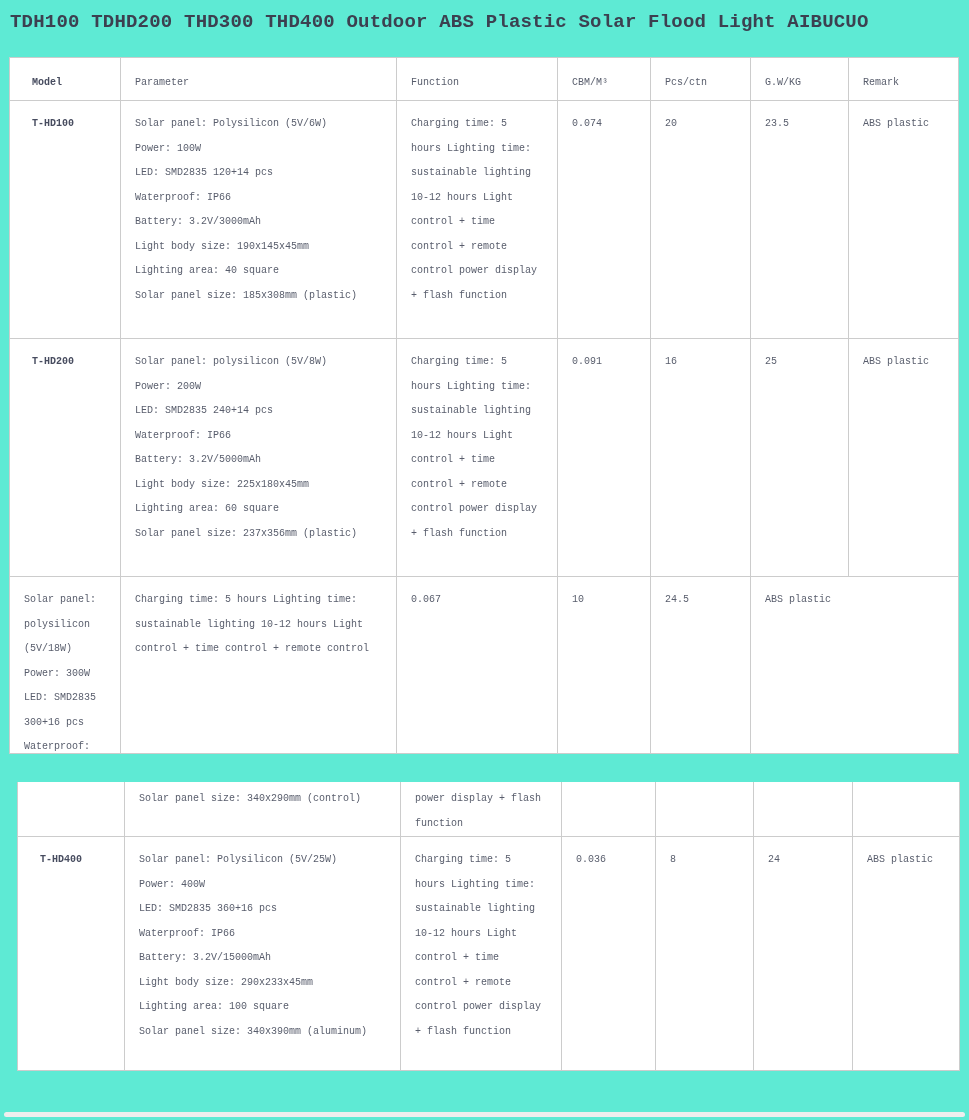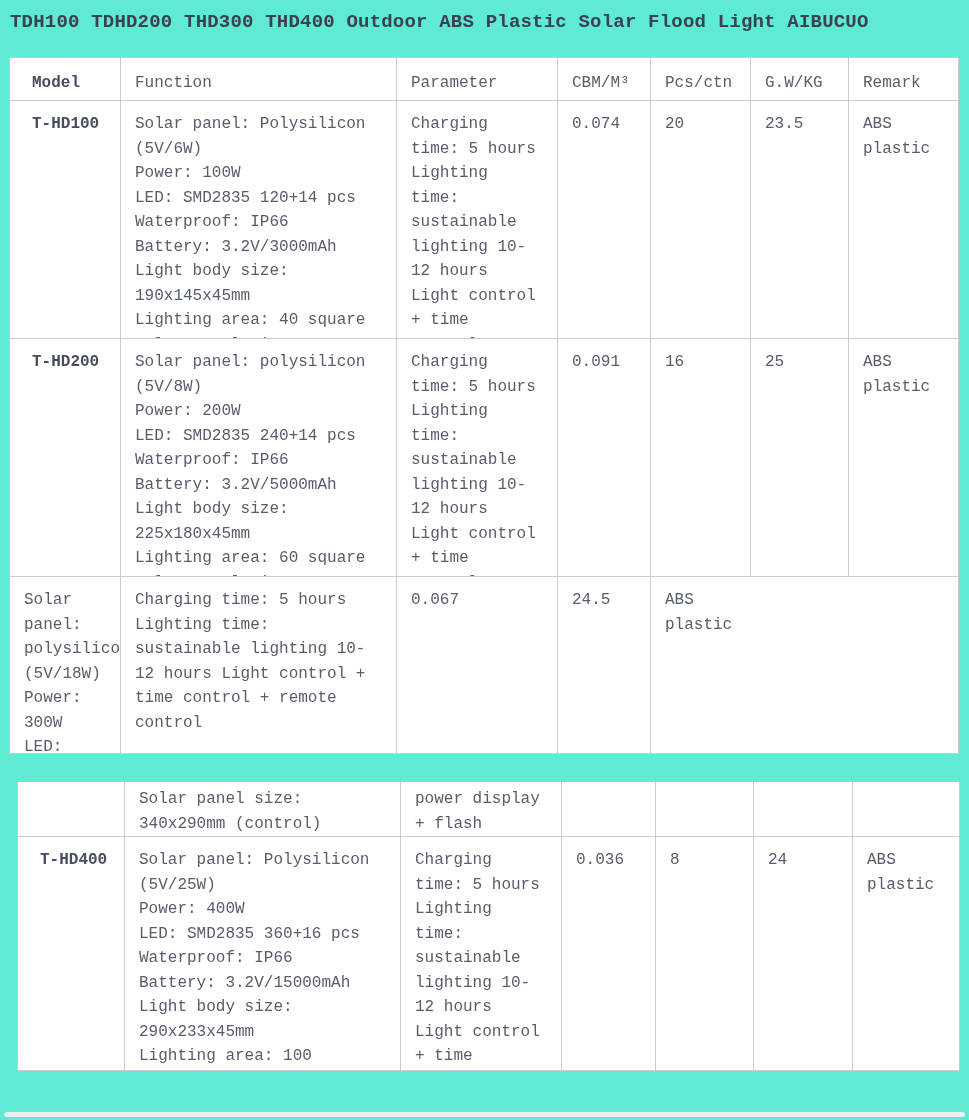--- a/index.html
+++ b/index.html
@@ -13,21 +13,21 @@
   }
   .tpart { position:absolute; border:1px solid #cccccc; background:#ffffff; }
   #part1 { left:9px; top:57px; }
   #part2 { left:17px; top:782px; border-top:none; }
   .trow { display:grid; border-bottom:1px solid #cccccc; }
   #part1 .trow { grid-template-columns:111px 276px 161px 93px 100px 98px 109px; }
   #part2 .trow { grid-template-columns:107px 276px 161px 94px 98px 99px 106px; }
   .trow:last-child { border-bottom:none; }
   .cell {
     box-sizing:border-box; border-right:1px solid #cccccc;
-    padding:11px 14px 0 14px; font-size:16px; line-height:24.5px;
+    padding:11px 14px 0 14px; font-size:10px; line-height:24.5px;
     color:#585d6c; overflow:hidden;
   }
   .cell:last-child { border-right:none; }
   .cell.model { padding-left:22px; font-weight:700; color:#474c5f; }
   .cell.param { white-space:pre-line; padding-right:22px; }
   .cell.func  { padding-right:18px; }
   .cell.head  { padding-top:13px; font-weight:400; }
   .cell.head.model { font-weight:700; }
   .h-head { height:42px; }
   .h-row  { height:237px; }
@@ -43,22 +43,22 @@
 </head>
 <body>
 
 <div id="canvas">
 
   <div class="page-title">TDH100 TDHD200 THD300 THD400 Outdoor ABS Plastic Solar Flood Light AIBUCUO</div>
 
   <div class="tpart" id="part1">
     <div class="trow h-head">
       <div class="cell model head">Model</div>
+      <div class="cell param head">Parameter</div>
       <div class="cell func head">Function</div>
-      <div class="cell param head">Parameter</div>
       <div class="cell head">CBM/M³</div>
       <div class="cell head">Pcs/ctn</div>
       <div class="cell head">G.W/KG</div>
       <div class="cell head">Remark</div>
     </div>
 
     <div class="trow h-row">
       <div class="cell model">T-HD100</div>
       <div class="cell param">Solar panel: Polysilicon (5V/6W)
 Power: 100W
@@ -95,20 +95,21 @@
     <div class="trow h-cut">
       <div class="cell param">Solar panel: polysilicon (5V/18W)
 Power: 300W
 LED: SMD2835 300+16 pcs
 Waterproof: IP66
 Battery: 3.2V/10000mAh
 Light body size: 263x210x45mm
 Lighting area: 80 square</div>
       <div class="cell func">Charging time: 5 hours Lighting time: sustainable lighting 10-12 hours Light control + time control + remote control</div>
       <div class="cell">0.067</div>
+      <div class="cell">10</div>
       <div class="cell">24.5</div>
       <div class="cell">ABS plastic</div>
     </div>
   </div>
 
   <div class="tpart" id="part2">
     <div class="trow h-cont">
       <div class="cell model"></div>
       <div class="cell param">Solar panel size: 340x290mm (control)</div>
       <div class="cell func">power display + flash function</div>

